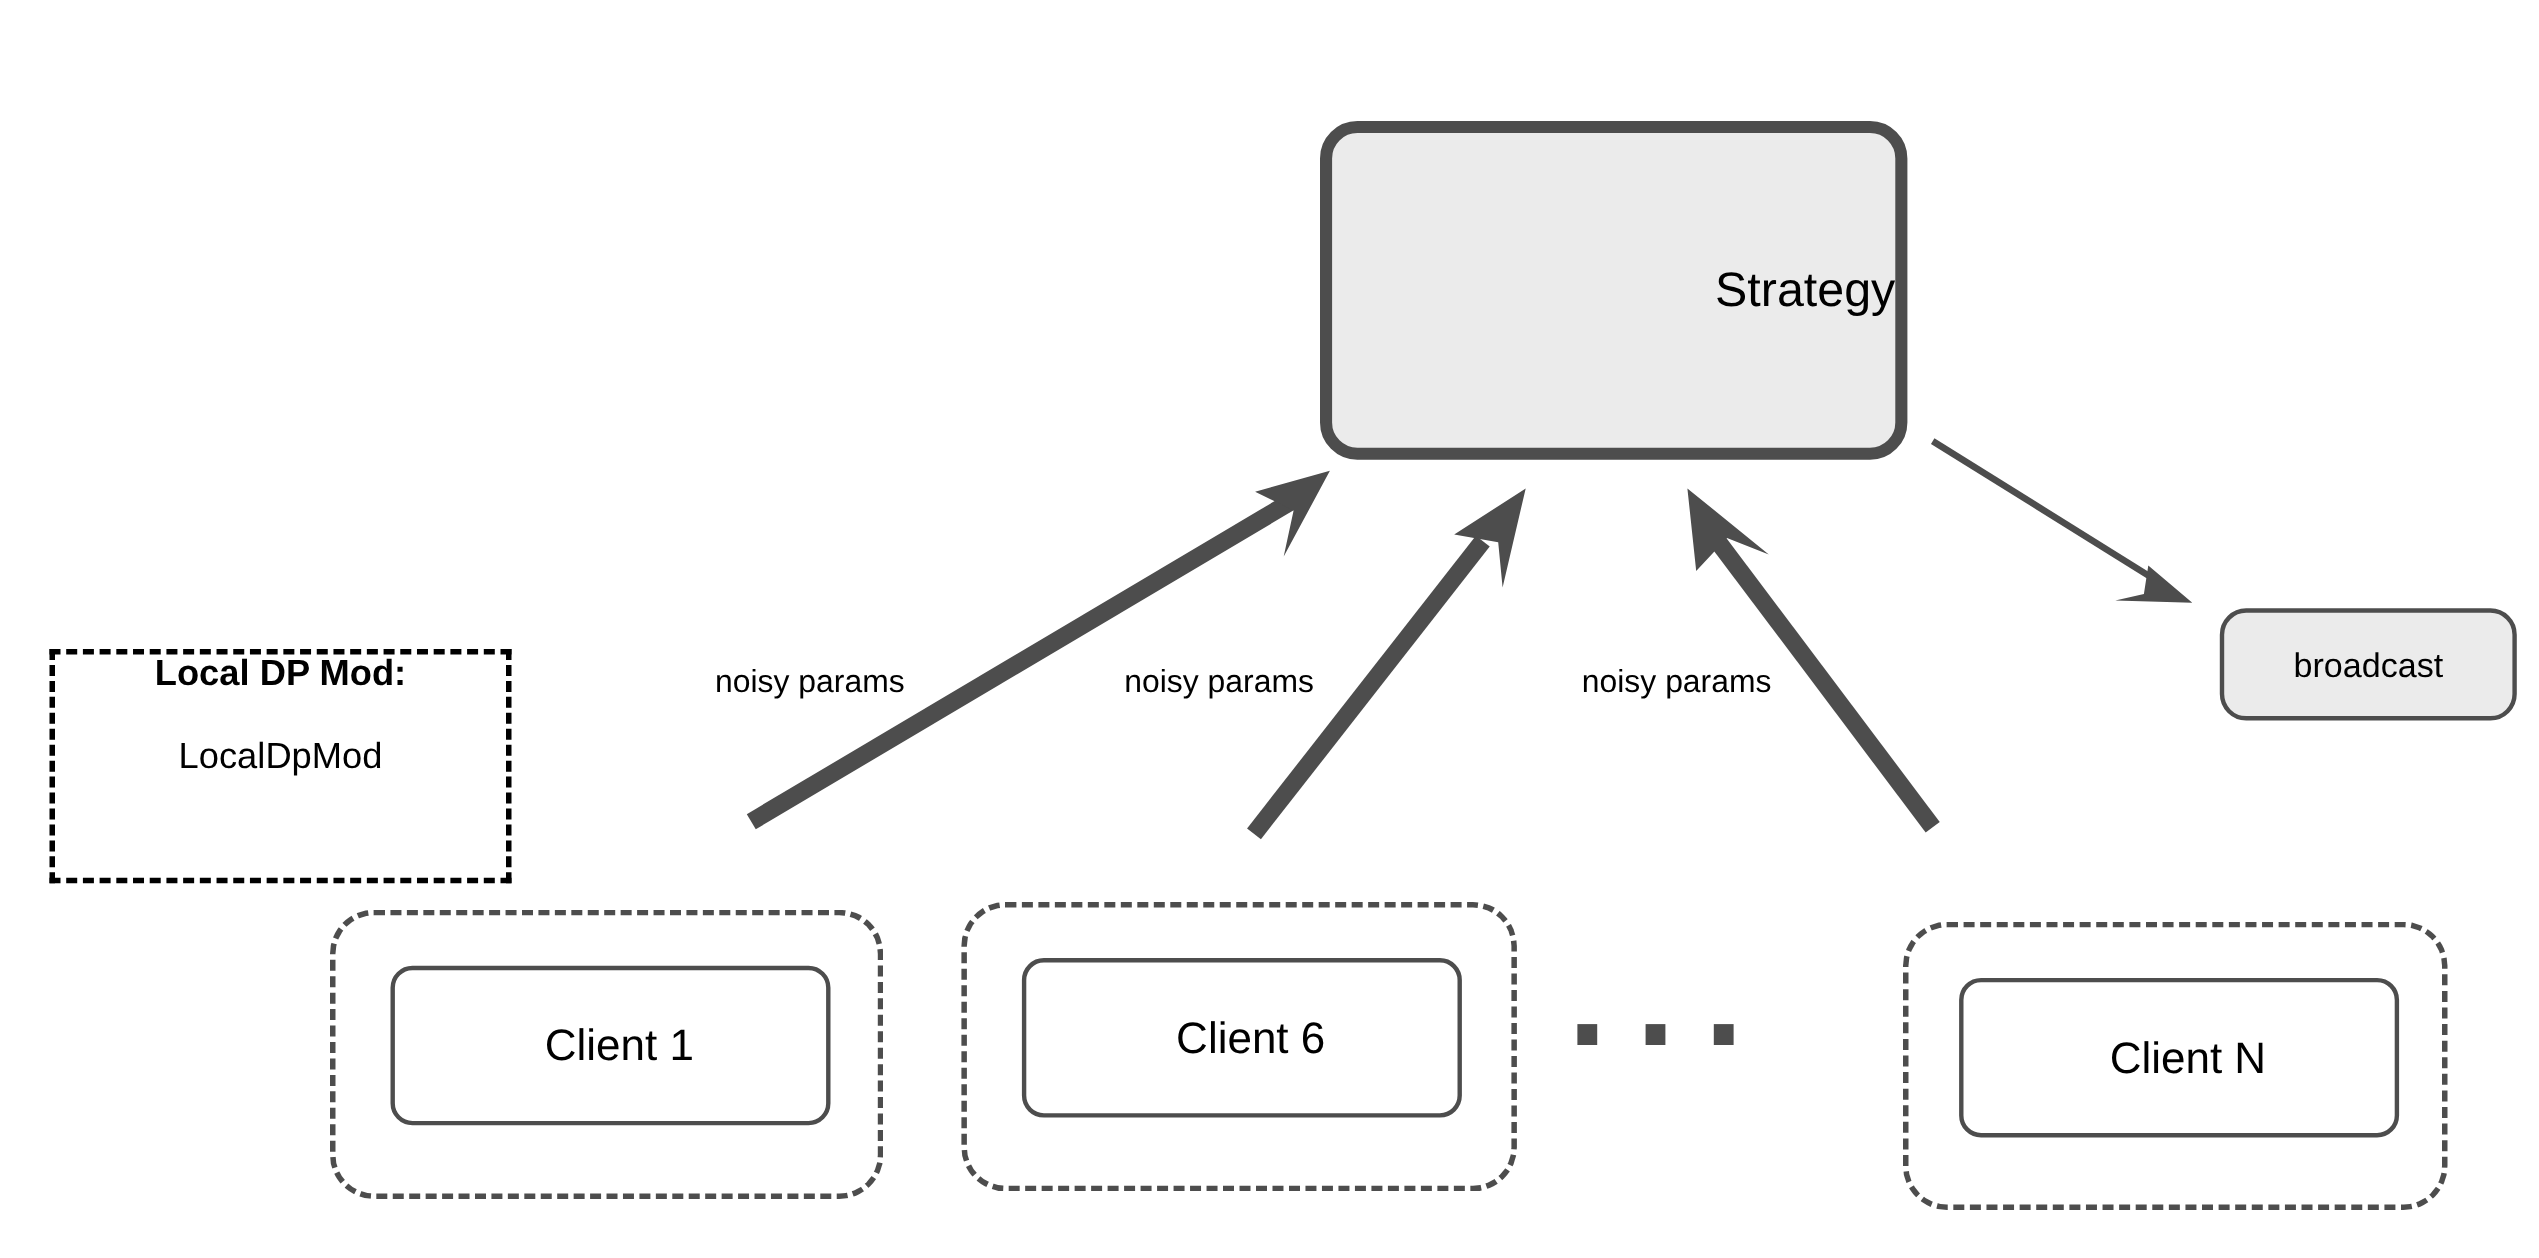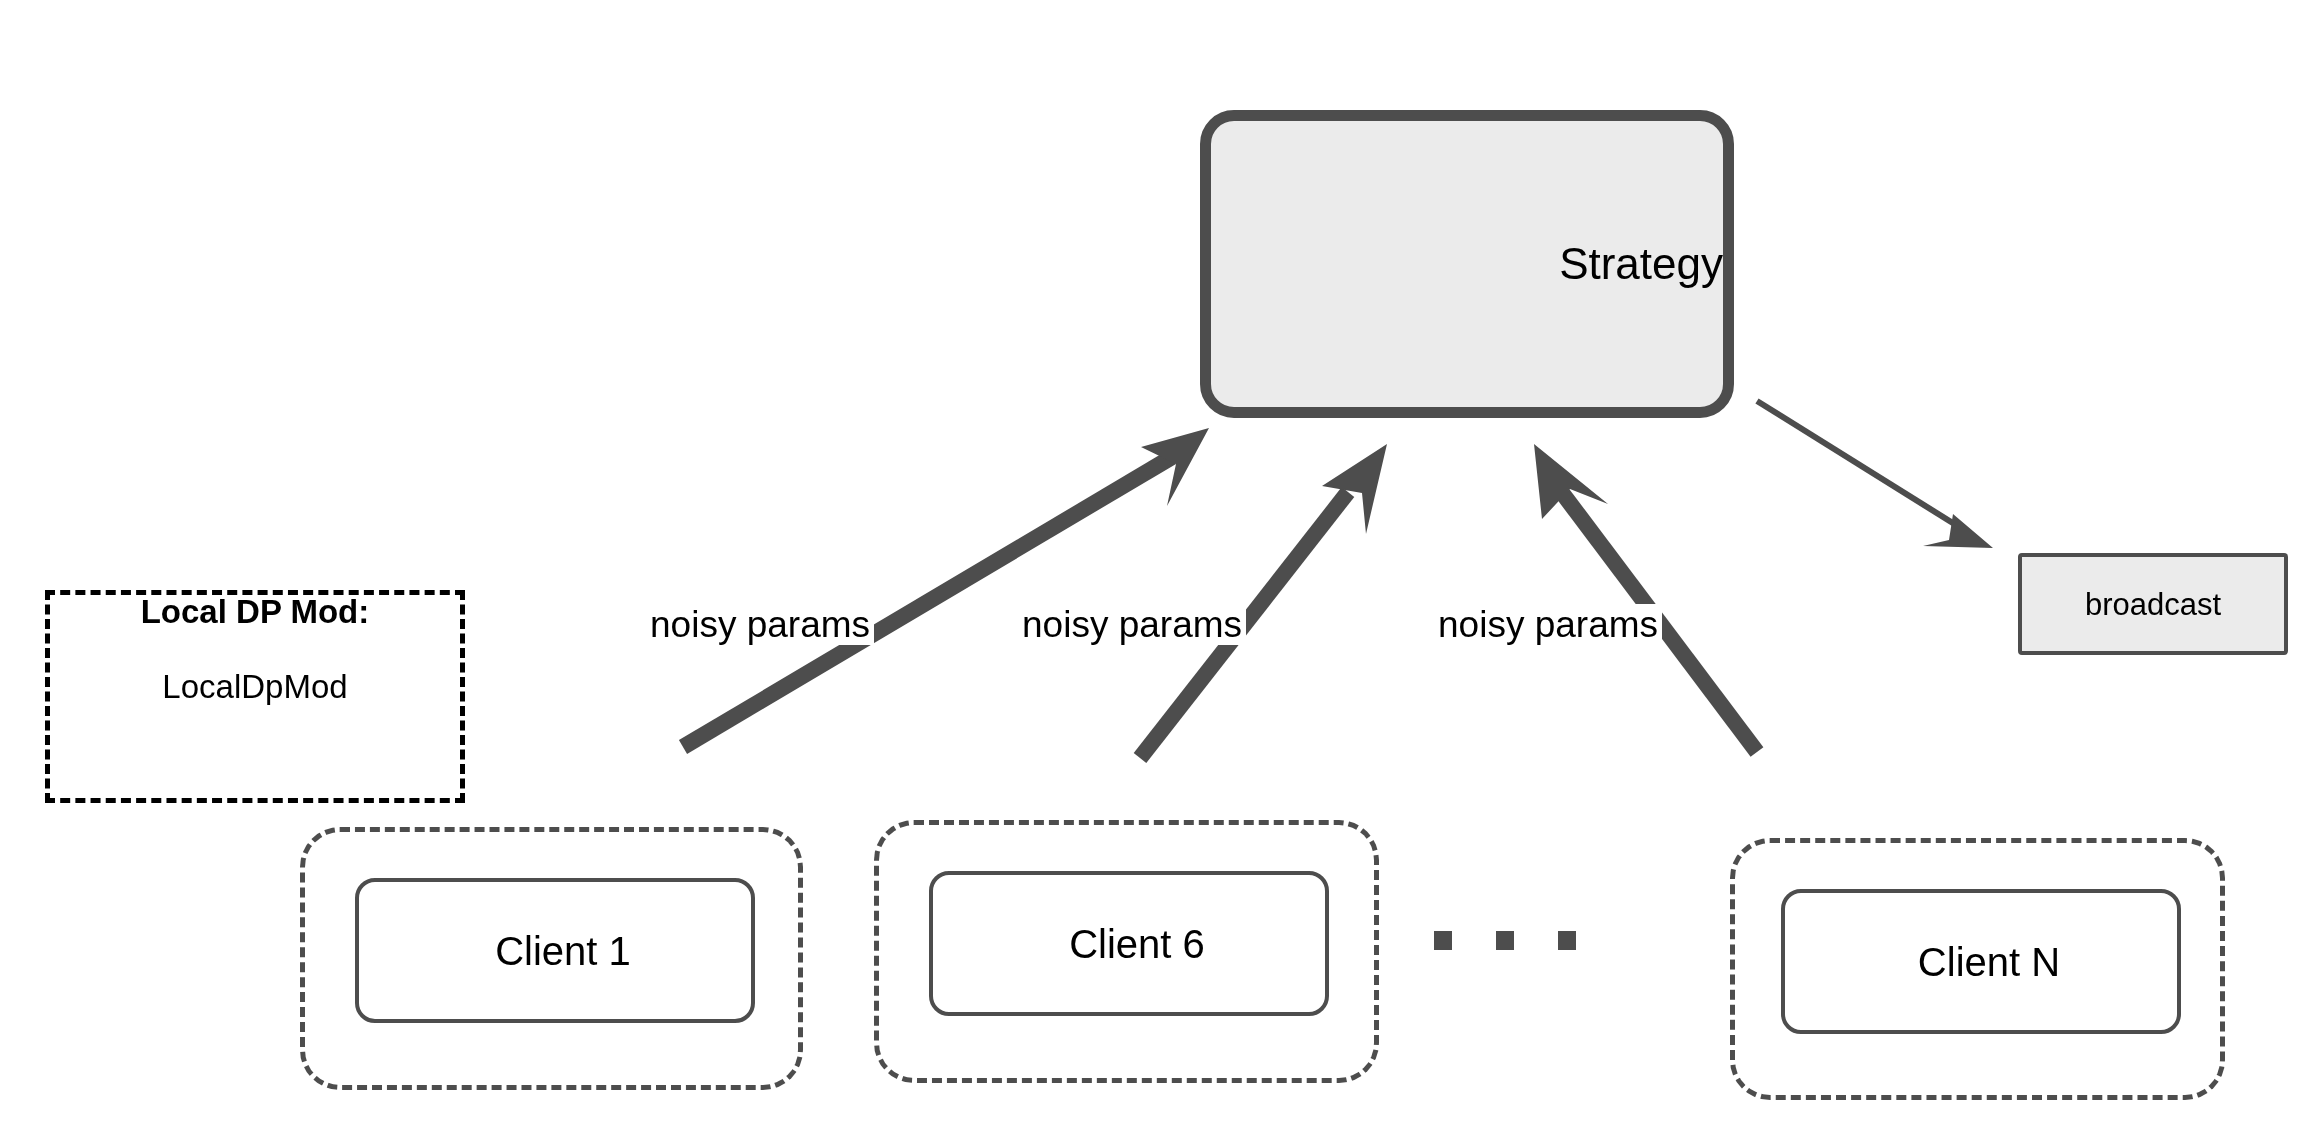--- a/index.html
+++ b/index.html
@@ -50,21 +50,21 @@
   
   .broadcast-node {
     position: absolute;
     left: 2018px;
     top: 553px;
     width: 270px;
     height: 102px;
     box-sizing: border-box;
     background: #ebebeb;
     border: 4px solid #4d4d4d;
-    border-radius: 4px;
+    border-radius: 24px;
     display: flex;
     align-items: center;
     justify-content: center;
   }
   .broadcast-node .node-label {
     font-size: 31px;
     color: #000000;
     line-height: 1;
   }
 
@@ -134,21 +134,21 @@
   }
   .ellipsis .dot {
     width: 18px;
     height: 19px;
     background: #4d4d4d;
   }
 
   
   .edge-label {
     position: absolute;
-    font-size: 37px;
+    font-size: 29px;
     color: #000000;
     line-height: 1;
     white-space: nowrap;
     background: #ffffff;
     padding: 2px 4px;
   }
 </style>
 </head>
 <body>
 

